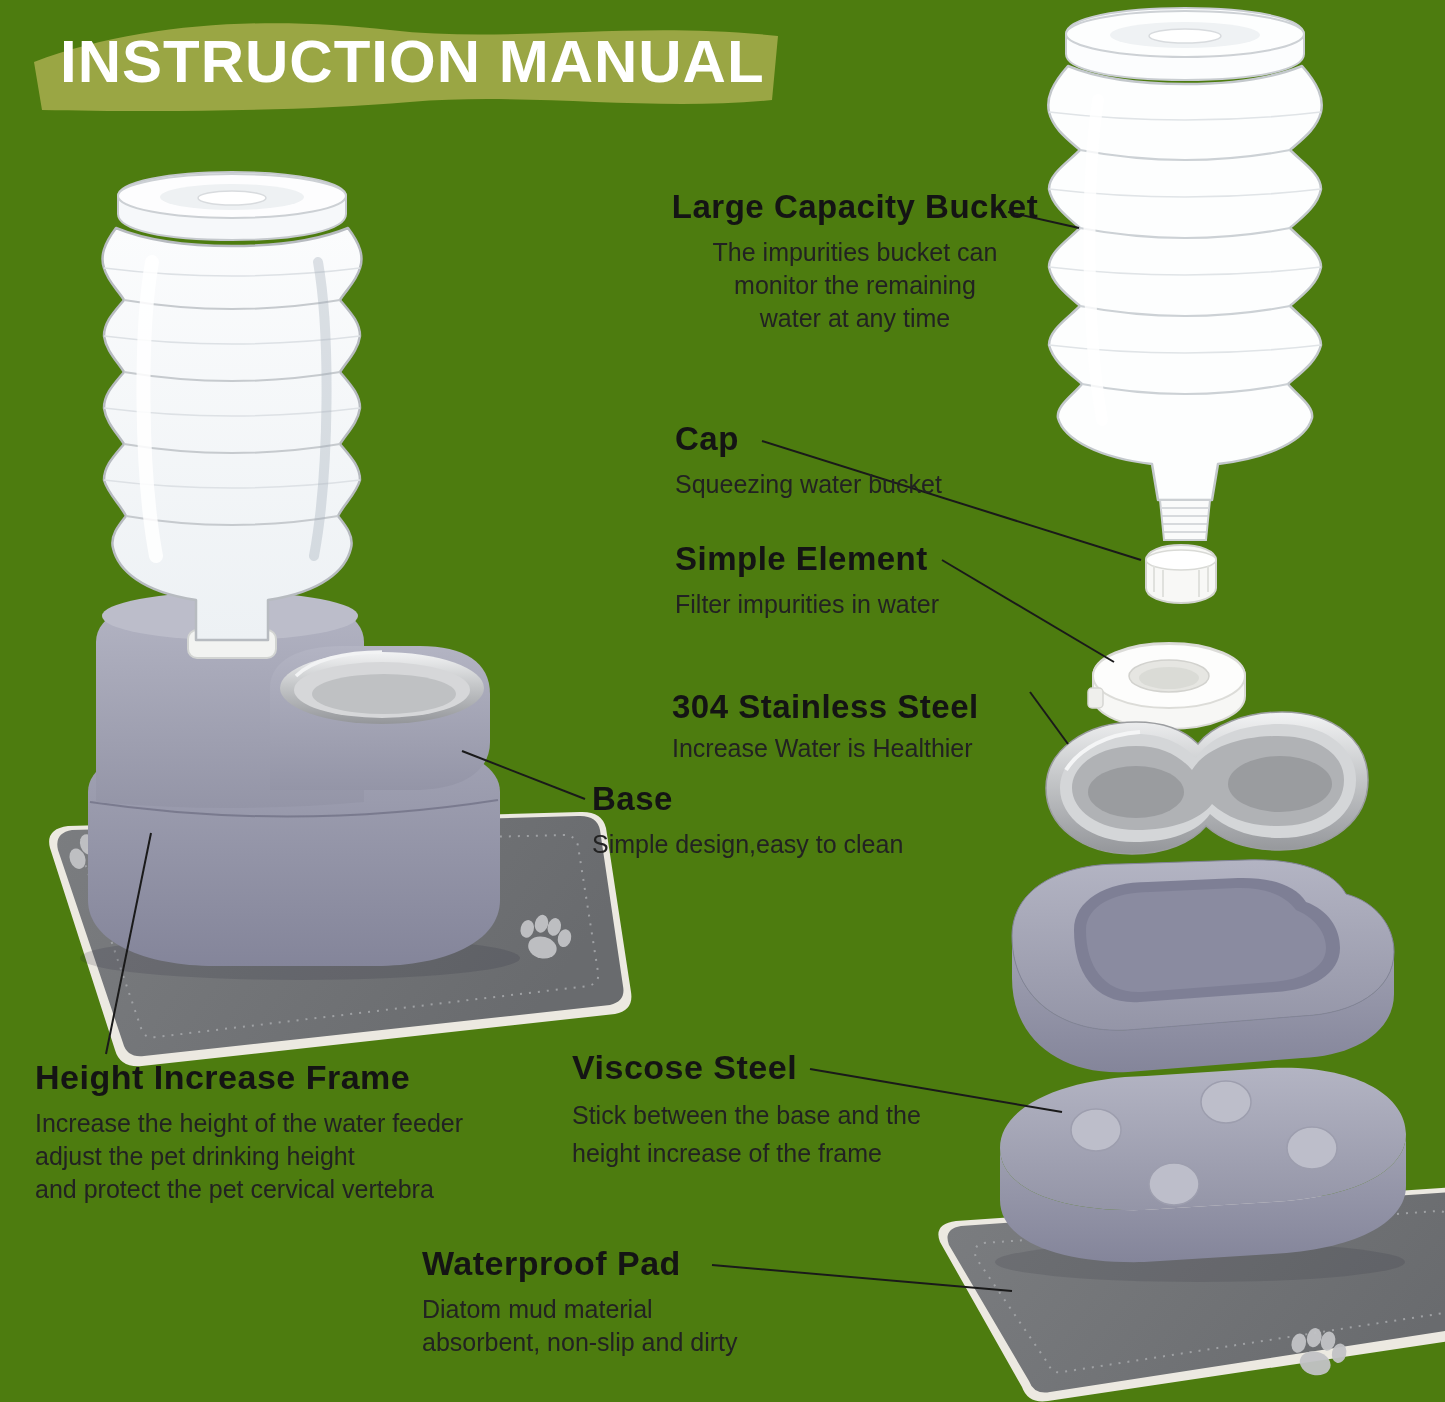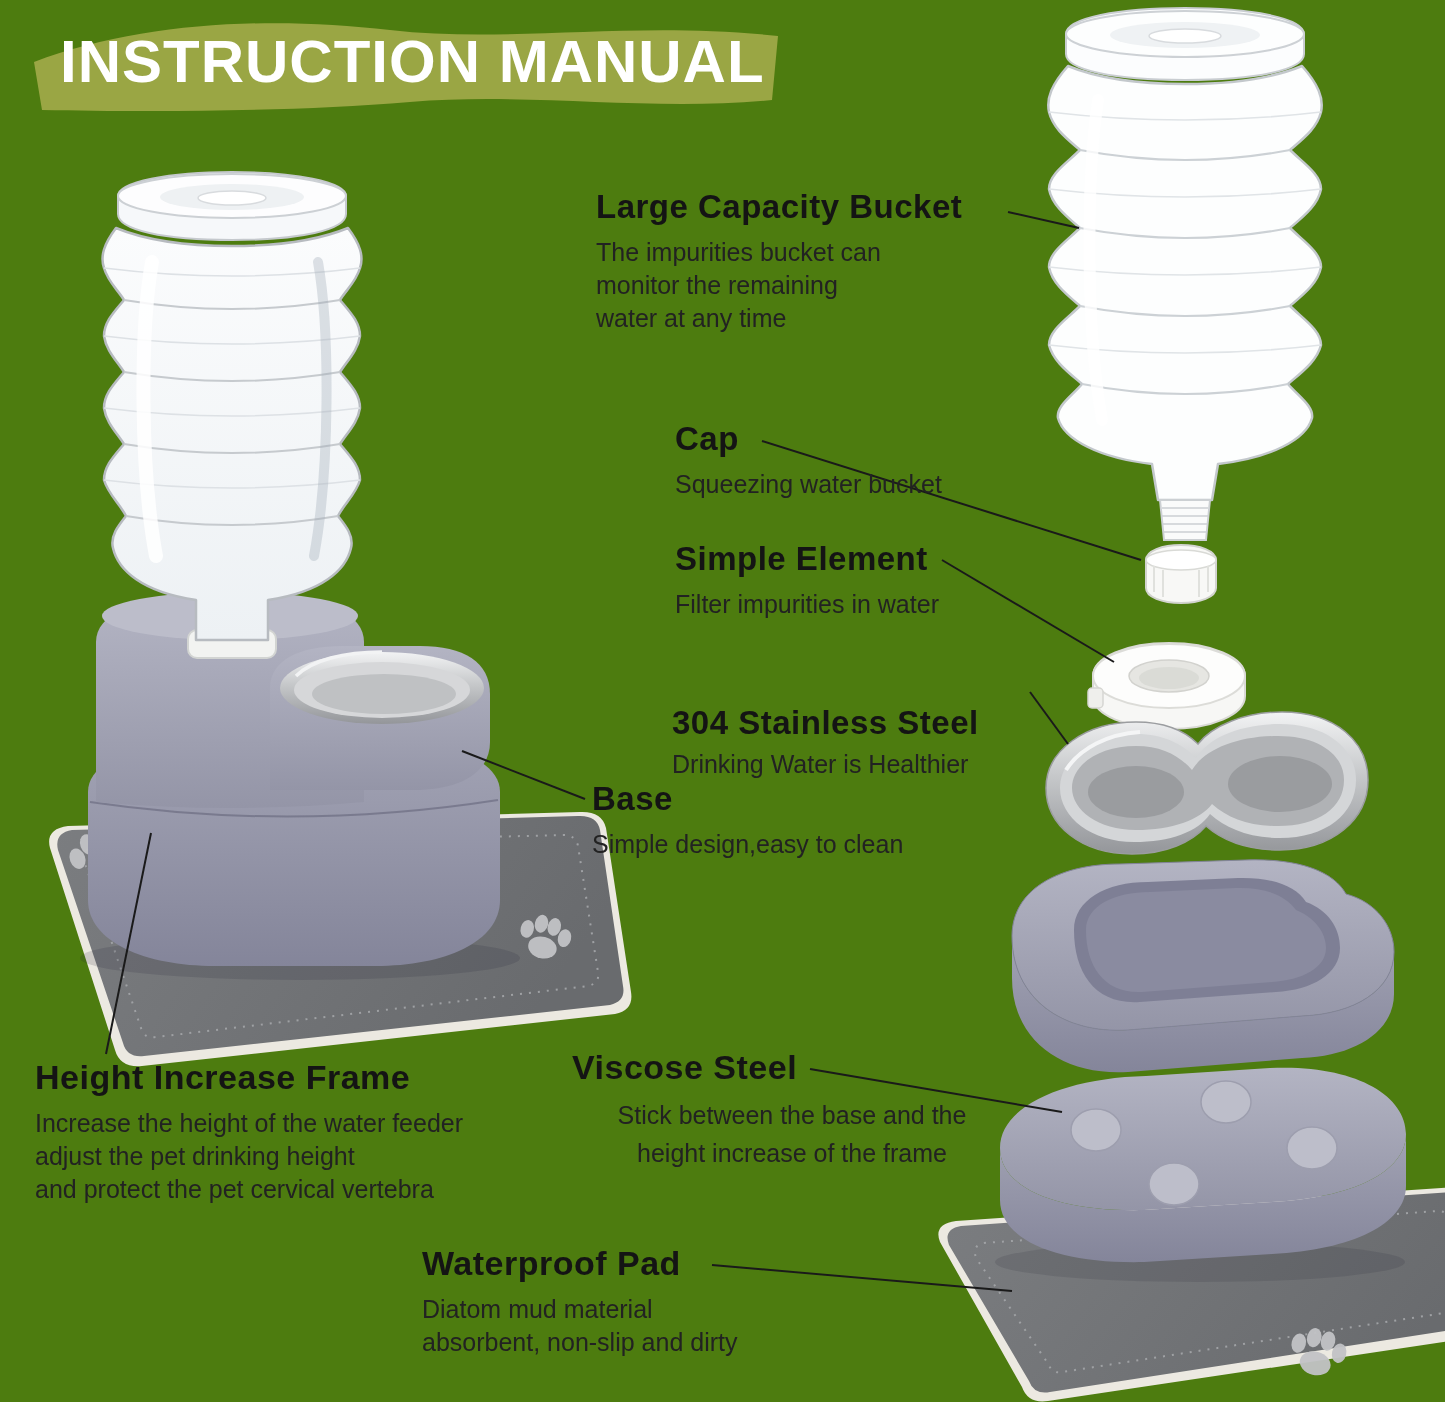--- a/index.html
+++ b/index.html
@@ -20,31 +20,31 @@
   }
   .ann{position:absolute;}
   .ann h2{
     margin:0;font-size:33px;font-weight:bold;color:#141414;
     white-space:nowrap;letter-spacing:0.5px;
   }
   .ann p{
     margin:10px 0 0 0;font-size:25px;line-height:1.32;color:#222222;
     white-space:pre-line;
   }
-  .ann--bucket{left:596px;top:188px;width:430px;}
+  .ann--bucket{left:640px;top:188px;width:430px;text-align:center;}
   .ann--cap{left:675px;top:420px;width:360px;}
   .ann--filter{left:675px;top:540px;width:380px;}
-  .ann--steel{left:672px;top:704px;width:400px;}
+  .ann--steel{left:672px;top:688px;width:400px;}
   .ann--steel p{margin-top:6px;}
   .ann--base{left:592px;top:780px;width:380px;}
   .ann--height{left:35px;top:1058px;width:490px;}
   .ann--height h2{font-size:34px;}
   .ann--glue{left:572px;top:1048px;width:440px;}
   .ann--glue h2{font-size:34px;}
-  .ann--glue p{line-height:1.5;text-align:center;}
+  .ann--glue p{line-height:1.5;}
   .ann--pad{left:422px;top:1244px;width:420px;}
   .ann--pad h2{font-size:34px;}
 </style>
 </head>
 <body>
 
 <div class="canvas">
 
   <svg class="art" width="1445" height="1402" viewBox="0 0 1445 1402">
     <defs>
@@ -215,21 +215,21 @@
     <p>Squeezing water bucket</p>
   </div>
 
   <div class="ann ann--filter">
     <h2>Simple Element</h2>
     <p>Filter impurities in water</p>
   </div>
 
   <div class="ann ann--steel">
     <h2>304 Stainless Steel</h2>
-    <p>Drinking Water is Healthier</p>
+    <p>Increase Water is Healthier</p>
   </div>
 
   <div class="ann ann--base">
     <h2>Base</h2>
     <p>Simple design,easy to clean</p>
   </div>
 
   <div class="ann ann--height">
     <h2>Height Increase Frame</h2>
     <p>Increase the height of the water feeder

